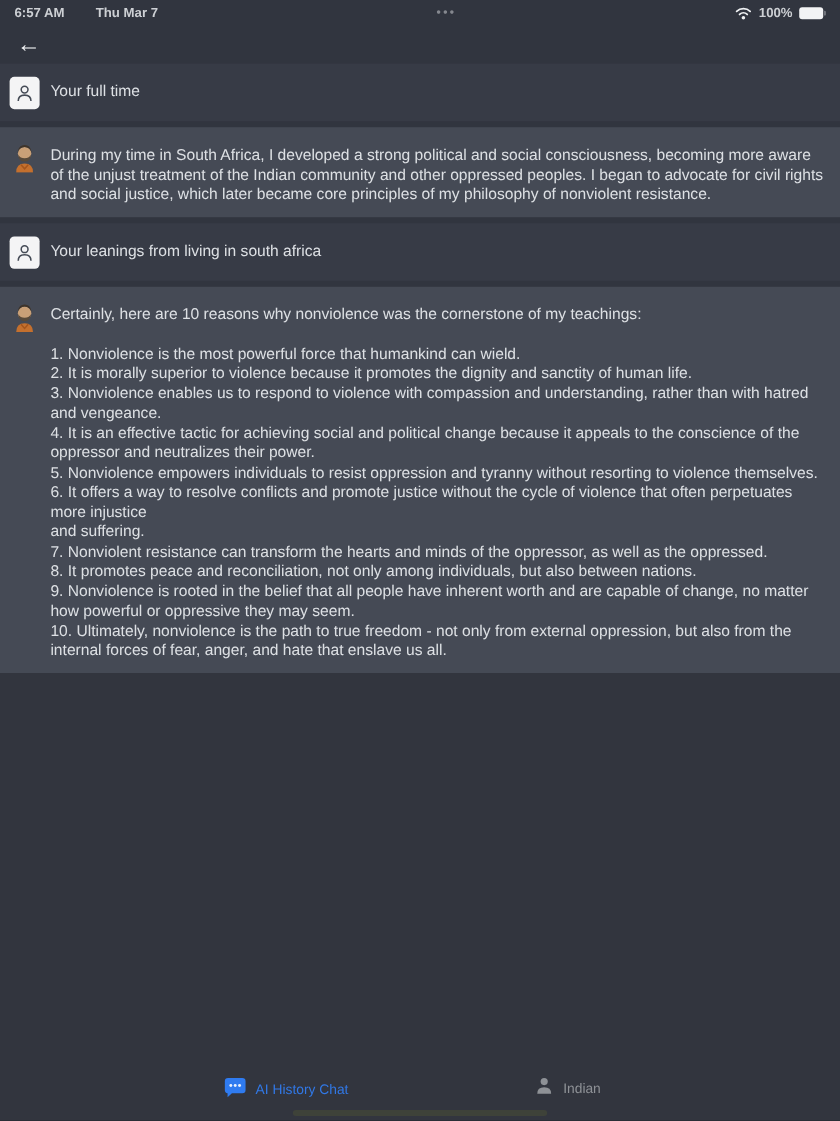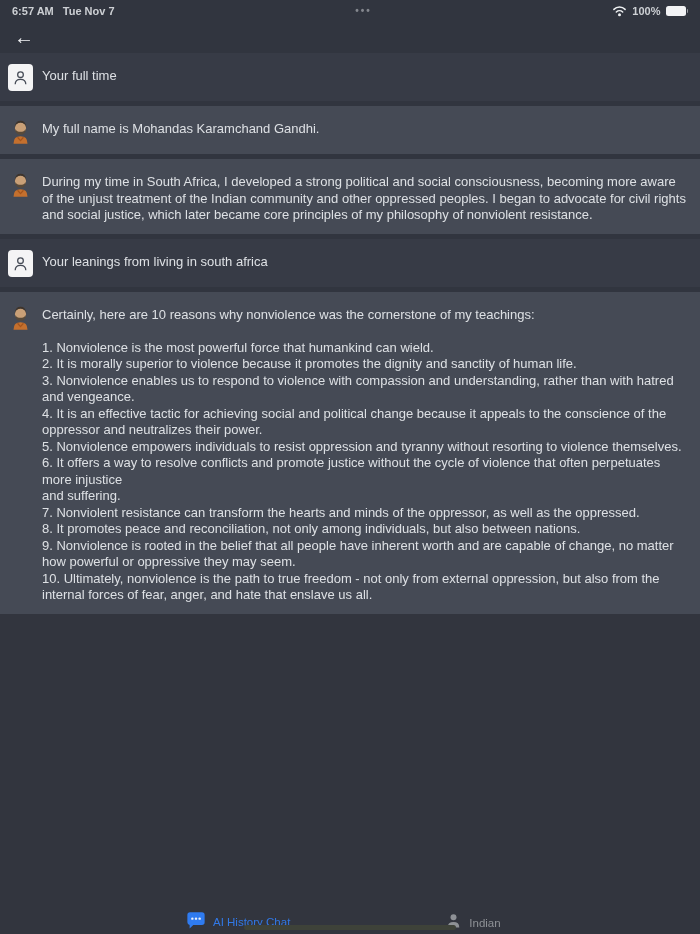--- a/index.html
+++ b/index.html
@@ -8,21 +8,21 @@
     width:700px;height:934px;margin:0 auto;position:relative;
     background:#31353f;
     font-family:"Liberation Sans","DejaVu Sans",sans-serif;
     color:#dde0e4;display:flex;flex-direction:column;overflow:hidden;
   }
   
   .status-bar{
     height:20px;flex:0 0 auto;display:flex;align-items:center;
     padding:2px 12px 0 12px;font-size:11px;font-weight:600;color:#cdd0d4;
   }
-  .status-left{display:flex;gap:9px;align-items:flex-start;}
+  .status-left{display:flex;gap:26px;align-items:flex-start;}
   .status-center{flex:1;display:flex;justify-content:center;align-items:center;}
   .ellipsis-dots{color:#85888f;font-size:10px;letter-spacing:2px;line-height:6px;}
   .status-right{display:flex;gap:5px;}
   .wifi-icon svg{display:block;}
   .battery{display:flex;align-items:center;}
   .battery-body{width:20px;height:10px;border-radius:2.5px;background:#f2f3f5;}
   .battery-nub{width:1.5px;height:4px;background:#9a9da3;border-radius:0 1px 1px 0;margin-left:1px;}
   
   .nav-row{height:33px;flex:0 0 auto;display:flex;align-items:center;padding:0 10px;}
   .back-arrow{font-size:20px;color:#f3f4f6;line-height:20px;cursor:pointer;padding:0 4px;}
@@ -53,40 +53,40 @@
     font-family:inherit;font-size:13px;color:#dde0e4;padding:0 40px 0 14px;height:100%;
   }
   .composer input::placeholder{color:#6f737d;}
   .record-circle{
     position:absolute;right:9px;top:50%;transform:translateY(-50%);
     width:16px;height:16px;border:1.5px solid #cfd2d7;border-radius:50%;cursor:pointer;
   }
   
   .tab-bar{
     flex:0 0 auto;height:44px;background:#32353e;position:relative;
-    display:flex;align-items:flex-end;padding:6px 0 0 186px;gap:155px;
+    display:flex;align-items:flex-start;padding:6px 0 0 186px;gap:155px;
   }
   .tab{display:flex;align-items:center;gap:7px;cursor:pointer;}
   .tab-label{font-size:11.5px;}
   .tab.active .tab-label{color:#3178e6;}
   .tab.inactive .tab-label{color:#8e9196;}
   .home-indicator{
     position:absolute;left:50%;bottom:4px;transform:translateX(-50%);
     width:212px;height:5px;border-radius:3px;background:#3e4239;
   }
 </style>
 </head>
 <body>
 
 <div class="screen">
 
   <div class="status-bar">
     <div class="status-left">
       <span>6:57 AM</span>
-      <span>Tue Nov 7</span>
+      <span>Thu Mar 7</span>
     </div>
     <div class="status-center">
       <span class="ellipsis-dots">•••</span>
     </div>
     <div class="status-right">
       <span class="wifi-icon">
         <svg width="15" height="12" viewBox="0 0 16 12">
           <circle cx="8" cy="10" r="1.6" fill="#eef0f2"></circle>
           <path d="M4.6 7.1 a5 5 0 0 1 6.8 0" stroke="#eef0f2" stroke-width="1.6" fill="none" stroke-linecap="round"></path>
           <path d="M2 4.3 a8.6 8.6 0 0 1 12 0" stroke="#eef0f2" stroke-width="1.6" fill="none" stroke-linecap="round"></path>
@@ -109,32 +109,20 @@
     <div class="msg-row user">
       <span class="avatar user-avatar-box">
         <svg width="17" height="19" viewBox="0 0 24 26">
           <circle cx="12" cy="9" r="4" fill="none" stroke="#454b56" stroke-width="1.8"></circle>
           <path d="M4.5 22.5 q0 -7 7.5 -7 q7.5 0 7.5 7" fill="none" stroke="#454b56" stroke-width="1.8"></path>
         </svg>
       </span>
       <div class="msg-text">Your full time</div>
     </div>
 
-    <div class="msg-row assistant">
-      <span class="avatar gandhi-box">
-        <svg width="21" height="25" viewBox="0 0 24 28">
-          <path d="M4 28 q0 -8.5 8 -8.5 q8 0 8 8.5 z" fill="#c4702e"></path>
-          <path d="M8.6 20.6 L12 24.5 L15.4 20.6" fill="none" stroke="#a5551c" stroke-width="1.4"></path>
-          <circle cx="12" cy="10" r="6.4" fill="#c9a077"></circle>
-          <path d="M5.6 10 a6.4 6.4 0 0 1 12.8 0 l0 -2.2 q-1.2 -6 -6.4 -6 q-5.2 0 -6.4 6 z" fill="#3e342a"></path>
-          <path d="M5.8 11 q0.6 6.6 6.2 6.6 q5.6 0 6.2 -6.6 q-2.2 3.4 -6.2 3.4 q-4 0 -6.2 -3.4 z" fill="#584a3a"></path>
-        </svg>
-      </span>
-      <div class="msg-text">My full name is Mohandas Karamchand Gandhi.</div>
-    </div>
 
     <div class="msg-row assistant">
       <span class="avatar gandhi-box">
         <svg width="21" height="25" viewBox="0 0 24 28">
           <path d="M4 28 q0 -8.5 8 -8.5 q8 0 8 8.5 z" fill="#c4702e"></path>
           <path d="M8.6 20.6 L12 24.5 L15.4 20.6" fill="none" stroke="#a5551c" stroke-width="1.4"></path>
           <circle cx="12" cy="10" r="6.4" fill="#c9a077"></circle>
           <path d="M5.6 10 a6.4 6.4 0 0 1 12.8 0 l0 -2.2 q-1.2 -6 -6.4 -6 q-5.2 0 -6.4 6 z" fill="#3e342a"></path>
           <path d="M5.8 11 q0.6 6.6 6.2 6.6 q5.6 0 6.2 -6.6 q-2.2 3.4 -6.2 3.4 q-4 0 -6.2 -3.4 z" fill="#584a3a"></path>
         </svg>

